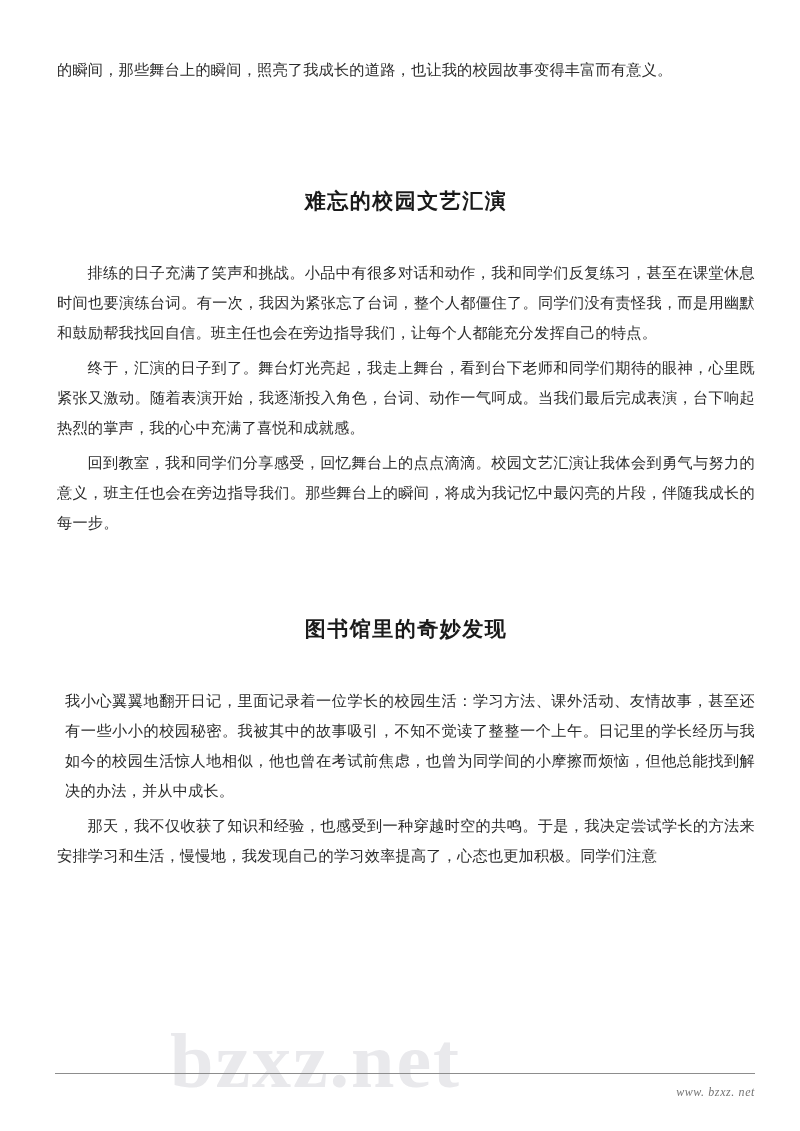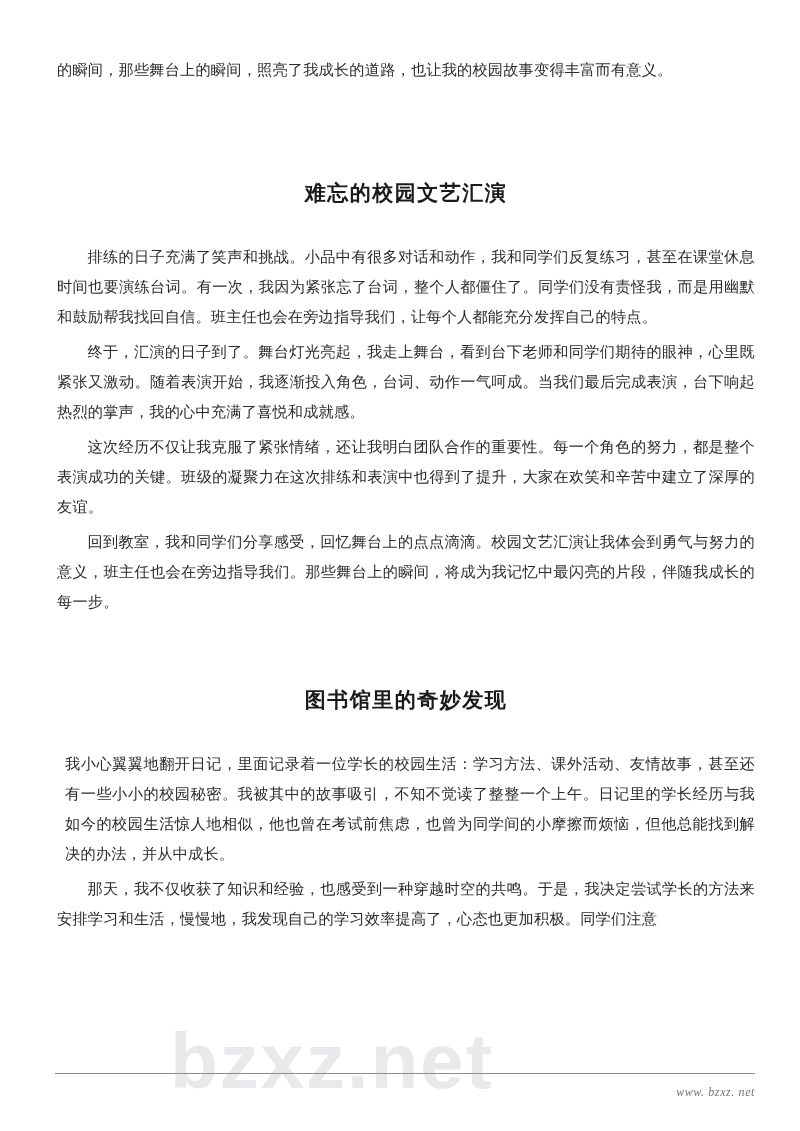--- a/index.html
+++ b/index.html
@@ -30,21 +30,21 @@
     width: 800px;
     height: 1131px;
     pointer-events: none;
     z-index: 0;
   }
 
   .watermark {
     position: absolute;
     left: 170px;
     top: 1016px;
-    font-family: Liberation Sans, sans-serif;
+    font-family: Liberation Serif, serif;
     font-size: 78px;
     font-weight: 700;
     letter-spacing: 2px;
     color: #e9e9ec;
     white-space: nowrap;
     user-select: none;
   }
 
   
   .content {
@@ -67,21 +67,21 @@
   }
 
   .body-block {
     position: absolute;
     left: 57px;
     top: 150px;
     width: 698px;
   }
 
   h1.section-title {
-    margin: 4px;
+    margin: 12px;
     font-size: 21px;
     font-weight: 700;
     text-align: center;
     color: #1a1a1a;
     letter-spacing: 1.5px;
     line-height: 34px;
   }
 
   .title-gap-top-1 { height: 22px; }
   .title-gap-bottom-1 { height: 28px; }
@@ -145,21 +145,20 @@
     <div class="header-line">的瞬间，那些舞台上的瞬间，照亮了我成长的道路，也让我的校园故事变得丰富而有意义。</div>
 
     <div class="body-block">
 
       <div class="title-gap-top-1"></div>
       <h1 class="section-title">难忘的校园文艺汇演</h1>
       <div class="title-gap-bottom-1"></div>
 
       <p class="para">排练的日子充满了笑声和挑战。小品中有很多对话和动作，我和同学们反复练习，甚至在课堂休息时间也要演练台词。有一次，我因为紧张忘了台词，整个人都僵住了。同学们没有责怪我，而是用幽默和鼓励帮我找回自信。班主任也会在旁边指导我们，让每个人都能充分发挥自己的特点。</p>
       <p class="para">终于，汇演的日子到了。舞台灯光亮起，我走上舞台，看到台下老师和同学们期待的眼神，心里既紧张又激动。随着表演开始，我逐渐投入角色，台词、动作一气呵成。当我们最后完成表演，台下响起热烈的掌声，我的心中充满了喜悦和成就感。</p>
-      <p class="para">这次经历不仅让我克服了紧张情绪，还让我明白团队合作的重要性。每一个角色的努力，都是整个表演成功的关键。班级的凝聚力在这次排练和表演中也得到了提升，大家在欢笑和辛苦中建立了深厚的友谊。</p>
       <p class="para">回到教室，我和同学们分享感受，回忆舞台上的点点滴滴。校园文艺汇演让我体会到勇气与努力的意义，班主任也会在旁边指导我们。那些舞台上的瞬间，将成为我记忆中最闪亮的片段，伴随我成长的每一步。</p>
 
       <div class="section-spacer"></div>
       <h1 class="section-title">图书馆里的奇妙发现</h1>
       <div class="title-gap-bottom-1"></div>
 
       <p class="para no-indent">我小心翼翼地翻开日记，里面记录着一位学长的校园生活：学习方法、课外活动、友情故事，甚至还有一些小小的校园秘密。我被其中的故事吸引，不知不觉读了整整一个上午。日记里的学长经历与我如今的校园生活惊人地相似，他也曾在考试前焦虑，也曾为同学间的小摩擦而烦恼，但他总能找到解决的办法，并从中成长。</p>
       <p class="para">那天，我不仅收获了知识和经验，也感受到一种穿越时空的共鸣。于是，我决定尝试学长的方法来安排学习和生活，慢慢地，我发现自己的学习效率提高了，心态也更加积极。同学们注意</p>
 
     </div>

